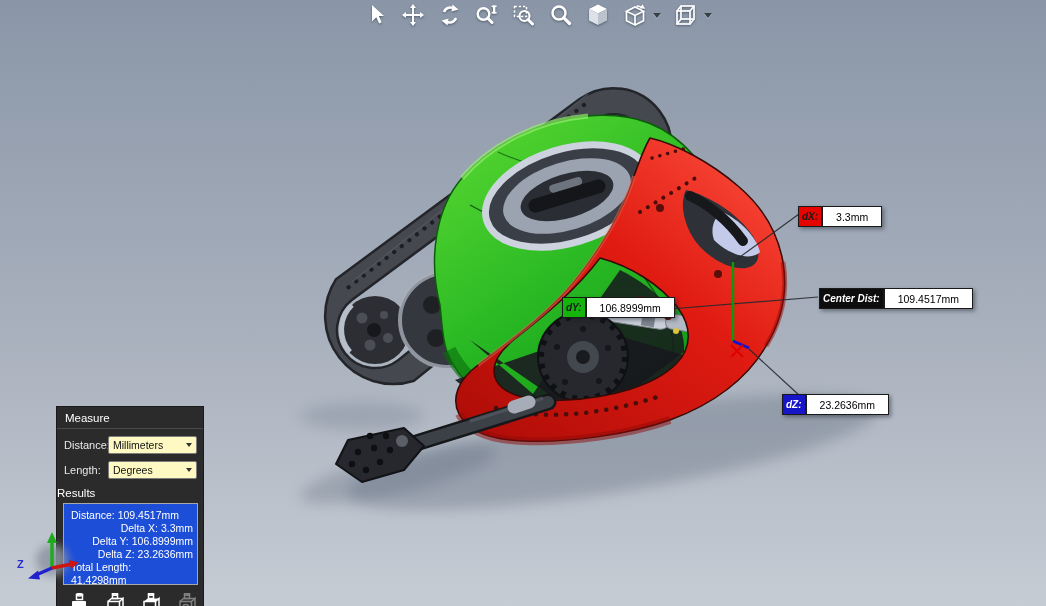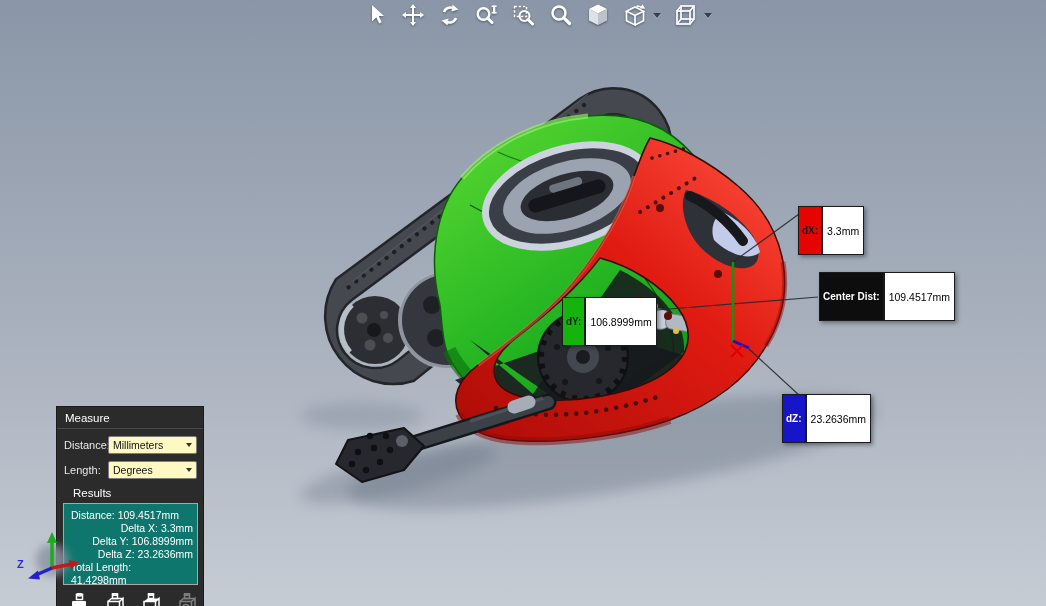--- a/index.html
+++ b/index.html
@@ -11,36 +11,36 @@
   .tb-btn{width:24px;height:26px;display:flex;align-items:center;justify-content:center;
     filter:drop-shadow(0 1.5px 1px rgba(35,45,60,.55));cursor:default;}
   .tb-btn svg{width:24px;height:24px;}
   .tb-caret{width:0;height:0;border-left:4px solid transparent;border-right:4px solid transparent;
     border-top:5px solid #39404a;margin-left:-7px;filter:drop-shadow(0 1px 0 rgba(255,255,255,.35));}
   
   .scene{position:absolute;left:0;top:0;width:1046px;height:606px;z-index:1;}
   
   .anno{position:absolute;display:flex;align-items:stretch;z-index:6;
     filter:drop-shadow(2px 2px 2px rgba(20,25,35,.45));white-space:nowrap;}
-  .anno .chip{font-size:10px;font-weight:bold;padding:18px 3px;border:1px solid #1a1a1a;
-    display:flex;align-items:center;}
-  .anno .val{background:#fff;color:#000;font-size:10.5px;padding:1px 4px;border:1px solid #1a1a1a;
+  .anno .chip{font-size:10px;font-weight:bold;padding:4px 3px;border:1px solid #1a1a1a;
+    display:flex;align-items:center;font-style:italic;}
+  .anno .val{background:#fff;color:#000;font-size:10.5px;padding:1px 13px;border:1px solid #1a1a1a;
     display:flex;align-items:center;}
   
   .measure-panel{position:absolute;left:56px;top:406px;width:146px;height:200px;background:#2b2b2b;
     border:1px solid #1a1a1a;border-bottom:none;z-index:5;color:#e8e8e8;}
   .mp-header{font-size:11.5px;color:#fff;padding:5px 8px 4px;border-bottom:1px solid #4a4a4a;}
   .mp-row{display:flex;align-items:center;margin:7px 6px 0 7px;}
   .mp-row .mp-label{width:44px;font-size:11px;}
   .mp-select{flex:1;height:16px;background:#fef9c3;border:1px solid #7d7d7d;border-radius:2px;
     color:#111;font-size:10.5px;display:flex;align-items:center;padding:0 4px;position:relative;cursor:default;}
   .mp-select .sel-caret{position:absolute;right:4px;top:6px;width:0;height:0;
     border-left:3.5px solid transparent;border-right:3.5px solid transparent;border-top:4.5px solid #333;}
-  .mp-results-title{font-size:11.5px;color:#fff;padding:8px 16px 3px;}
-  .mp-results-box{margin:1px 5px 0 6px;background:#0f766e;border:1px solid #a8a8a8;
+  .mp-results-title{font-size:11.5px;color:#fff;padding:8px 0 3px;}
+  .mp-results-box{margin:1px 5px 0 6px;background:#1d4ed8;border:1px solid #a8a8a8;
     padding:5px 4px 5px 7px;font-size:10.5px;line-height:13px;color:#fff;height:70px;}
   .mp-results-box .indent{padding-left:8px;text-align:right;}
   .mp-tools{display:flex;gap:15px;padding:8px 0 0 12px;}
   .mp-tool{width:21px;height:24px;cursor:default;}
   .mp-tool svg{width:21px;height:24px;}
   .mp-tool.disabled{opacity:.85;}
   
   .triad{position:absolute;left:8px;top:520px;width:90px;height:80px;z-index:7;}
   .triad-z{position:absolute;left:17px;top:558px;color:#2b2bd4;font-size:11px;font-weight:bold;z-index:8;}
 </style>
@@ -277,21 +277,21 @@
       <line x1="731" y1="345" x2="743" y2="357"></line>
           <line x1="743" y1="345" x2="731" y2="357"></line>
     </g>
   </g>
 </svg>
 
 <div class="anno" style="left:798px;top:206px">
   <span class="chip" style="background-color: rgb(230, 4, 0); color: rgb(26, 26, 26);">dX:</span>
   <span class="val">3.3mm</span>
 </div>
-<div class="anno" style="left:819px;top:272px">
+<div class="anno" style="left:819px;top:288px">
   <span class="chip" style="background-color: rgb(13, 13, 13); color: rgb(255, 255, 255);">Center Dist:</span>
   <span class="val">109.4517mm</span>
 </div>
 <div class="anno" style="left:562px;top:297px">
   <span class="chip" style="background-color: rgb(20, 180, 12); color: rgb(26, 26, 26); text-align: center;">dY:</span>
   <span class="val">106.8999mm</span>
 </div>
 <div class="anno" style="left:782px;top:394px">
   <span class="chip" style="background-color: rgb(22, 22, 200); color: rgb(255, 255, 255);">dZ:</span>
   <span class="val">23.2636mm</span>

